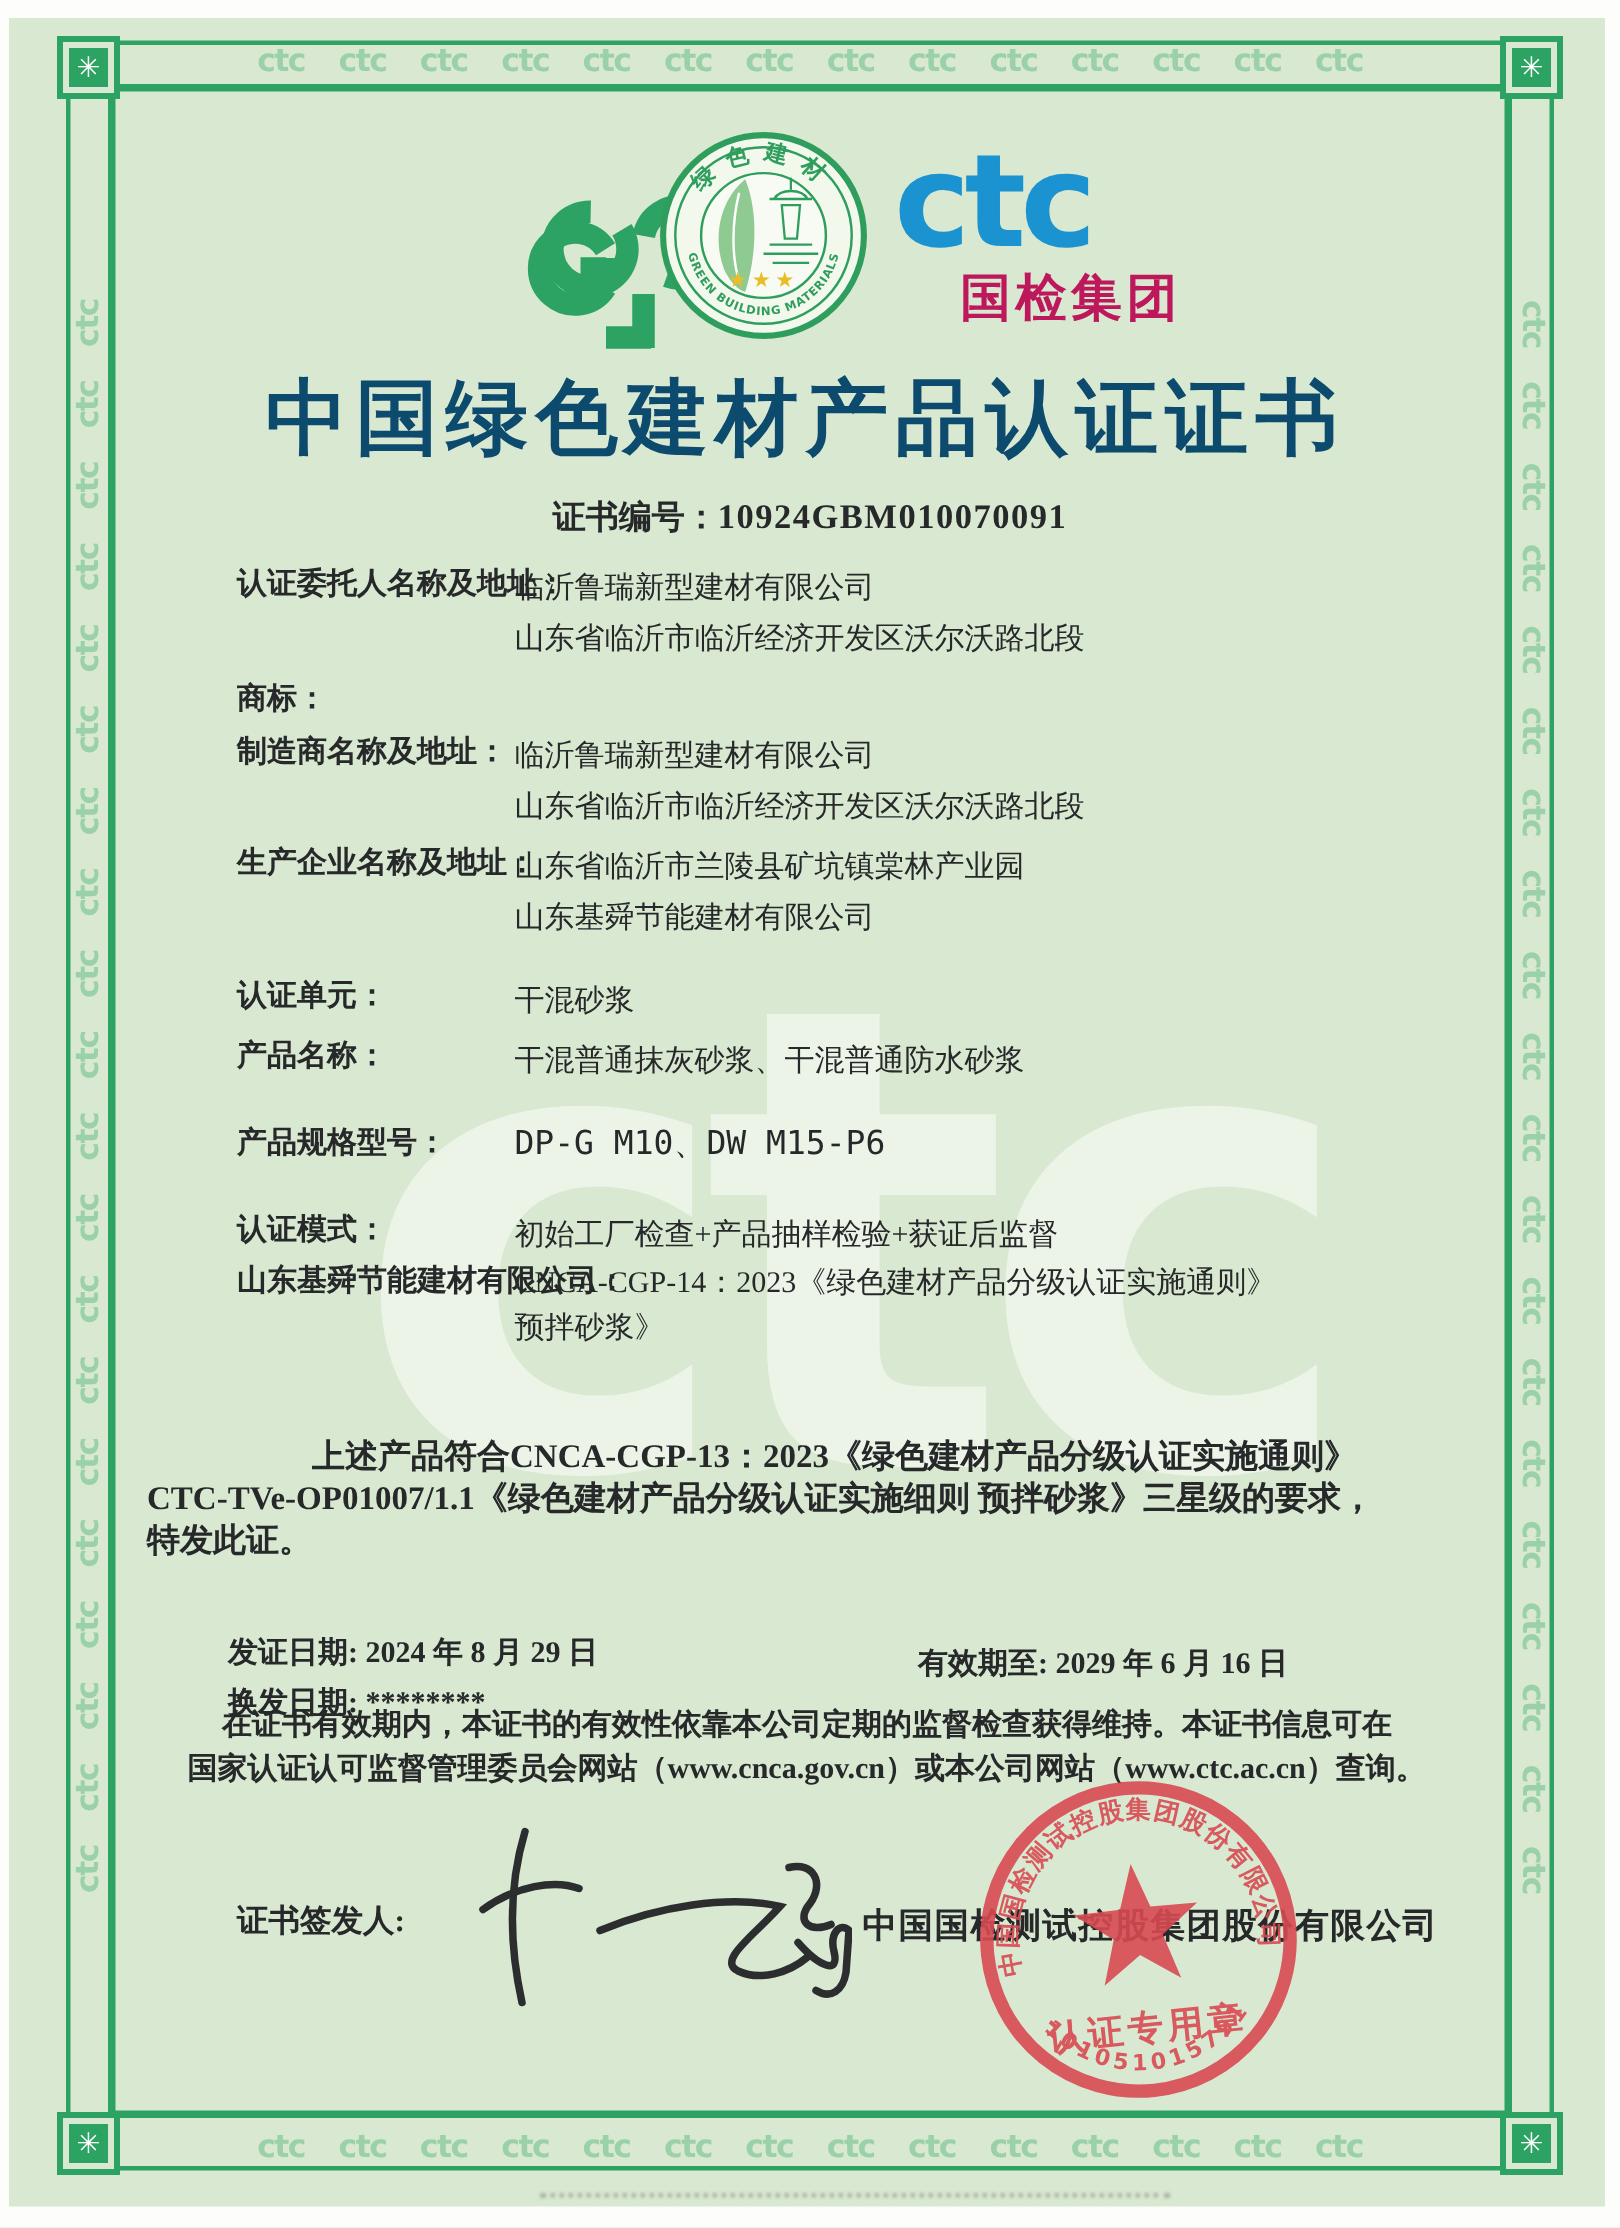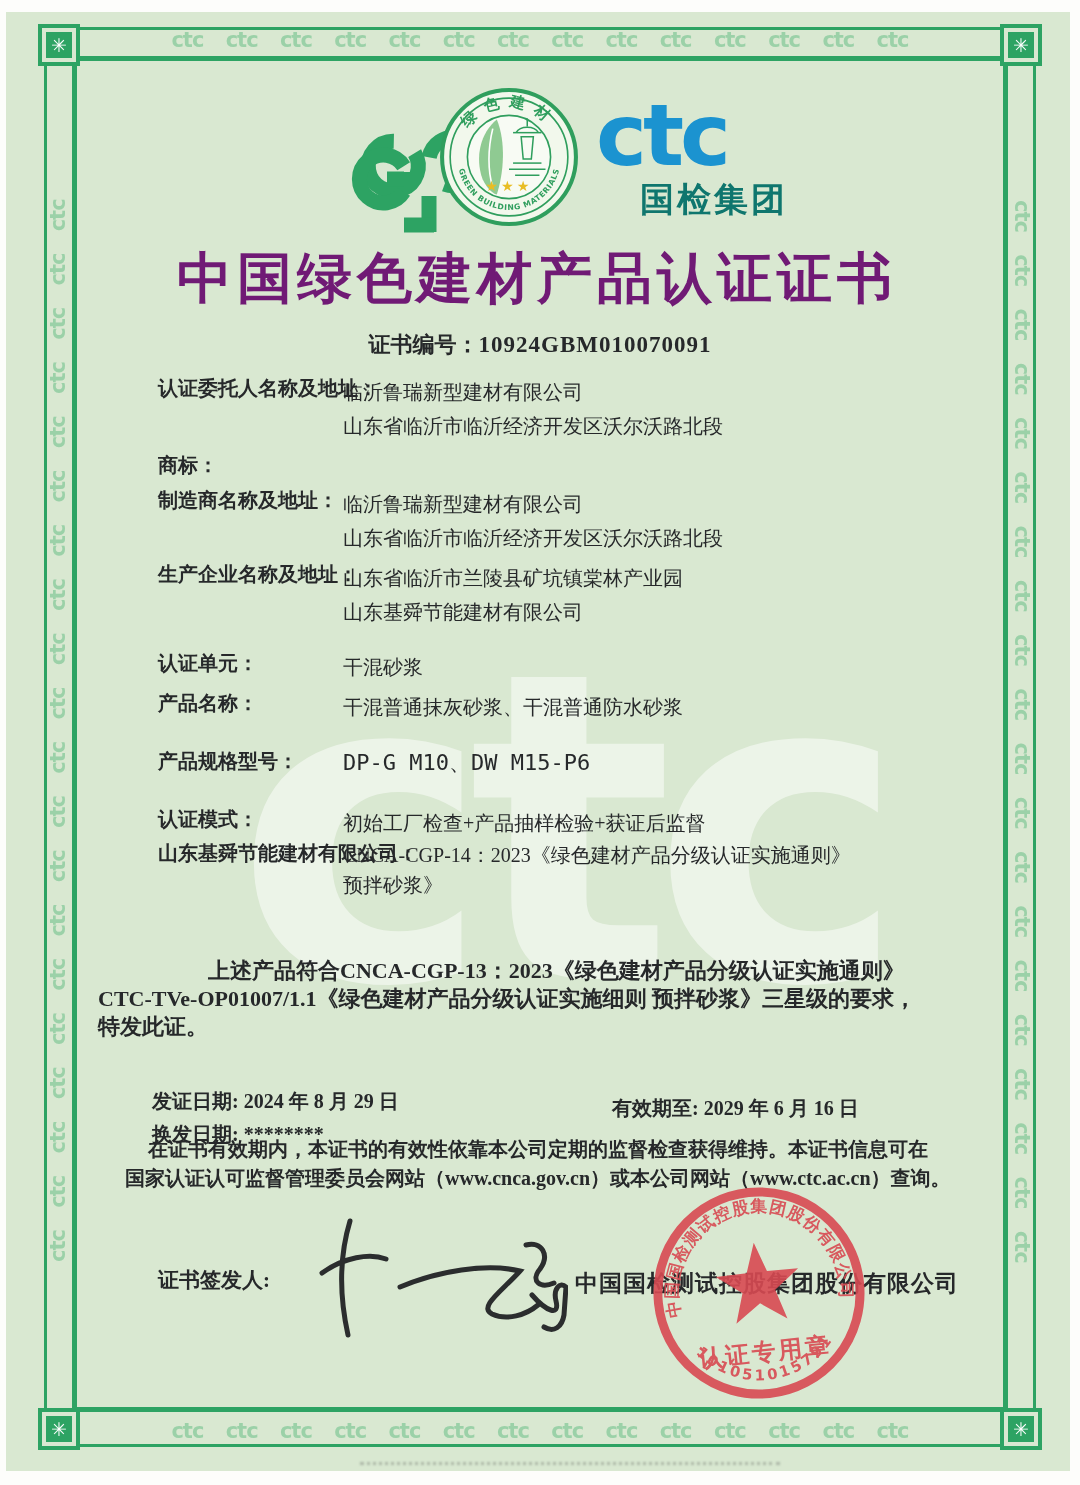--- a/index.html
+++ b/index.html
@@ -31,23 +31,23 @@
              font-family:"DejaVu Sans",sans-serif;font-weight:bold;font-size:430px;
              line-height:540px;text-align:center;letter-spacing:-22px;
              color:rgba(255,255,255,0.5);user-select:none;}
   
   .gp-logo{position:absolute;left:342px;top:92px;}
   .badge{position:absolute;left:438px;top:86px;}
   .ctc-logo{position:absolute;left:596px;top:92px;}
   .ctc-word{font-family:"DejaVu Sans","Liberation Sans",sans-serif;font-weight:bold;
             font-size:86px;line-height:86px;color:#1b93d0;letter-spacing:-4px;}
   .ctc-sub{font-family:"DejaVu Sans","Liberation Sans",sans-serif;font-weight:bold;
-           font-size:34px;line-height:38px;color:#0f766e;letter-spacing:3px;margin:2px 0 0 44px;}
+           font-size:34px;line-height:38px;color:#be185d;letter-spacing:3px;margin:2px 0 0 44px;}
   .title{position:absolute;left:0;top:242px;width:1074px;text-align:center;
-         font-size:55px;font-weight:bold;color:#701a75;letter-spacing:5px;}
+         font-size:55px;font-weight:bold;color:#0c4a6e;letter-spacing:5px;}
   .certno{position:absolute;left:0;top:330px;width:1080px;text-align:center;
           font-size:22px;font-weight:bold;}
   .certno .num{font-size:23px;letter-spacing:1px;}
   
   .lbl{position:absolute;left:158px;font-size:20px;font-weight:bold;white-space:nowrap;}
   .val{position:absolute;left:343px;font-size:20px;font-weight:normal;line-height:34px;white-space:nowrap;}
   .val div{white-space:nowrap;}
   .val-tight{line-height:30px;}
   .mono{font-family:"DejaVu Sans Mono","Liberation Mono",monospace;font-size:22px;letter-spacing:0px;}
   

